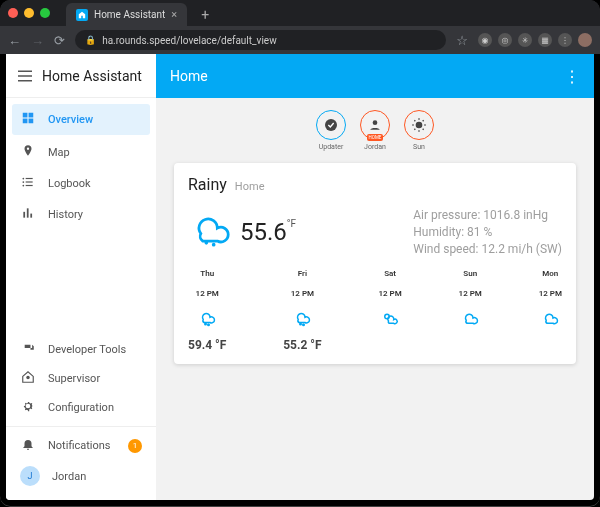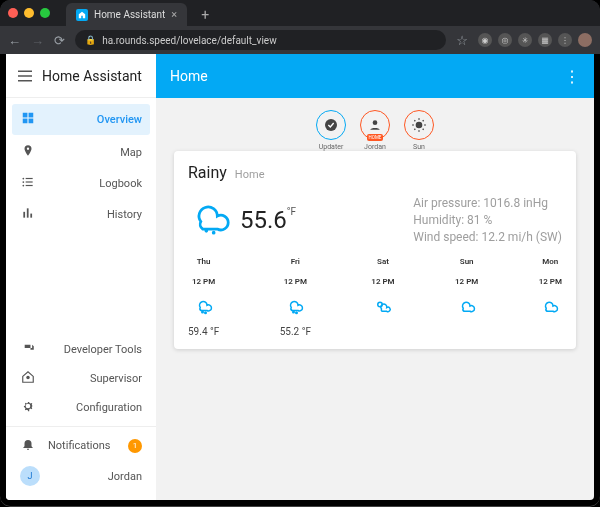--- a/index.html
+++ b/index.html
@@ -19,53 +19,53 @@
   .lock{font-size:9px;}
   .extgroup{display:flex;gap:6px;align-items:center;}
   .exticon{width:14px;height:14px;border-radius:50%;background:#555;display:flex;align-items:center;justify-content:center;font-size:8px;color:#ccc;}
   .viewport{background:#F2F2F2;border:6px solid #000;border-top:none;border-bottom-left-radius:10px;border-bottom-right-radius:10px;height:452px;display:flex;overflow:hidden;}
   .sidebar{width:150px;background:#fff;display:flex;flex-direction:column;font-size:11px;color:#424242;}
   .sidehead{display:flex;align-items:center;gap:10px;height:44px;padding:0 12px;border-bottom:1px solid #eee;}
   .hamb{display:inline-block;width:14px;}
   .hamb svg{display:block;}
   .stitle{font-size:14px;font-weight:400;color:#222;}
   .navlist{padding:4px 0;}
-  .sitem{display:flex;align-items:center;gap:12px;padding:7px 14px;cursor:pointer;color:#555;justify-content:space-between;}
+  .sitem{display:flex;align-items:center;gap:12px;padding:7px 14px;cursor:pointer;color:#555;}
   .sitem.active{background:#e3f2fd;color:#2196f3;font-weight:500;border-radius:3px;margin:2px 6px;padding:7px 8px;}
   .sitem .sicon{width:16px;text-align:center;}
   .sidebot{margin-top:auto;padding:4px 0 8px;}
   .sidebot .sitem{padding:6px 14px;}
   .badge{width:14px;height:14px;border-radius:50%;background:#ff9800;color:#fff;font-size:8px;display:flex;align-items:center;justify-content:center;margin-left:auto;}
   .avatar{width:20px;height:20px;border-radius:50%;background:#bbdefb;color:#1976d2;font-size:9px;display:flex;align-items:center;justify-content:center;}
   .main{flex:1;display:flex;flex-direction:column;}
   .appbar{height:44px;background:#03a9f4;color:#fff;display:flex;align-items:center;padding:0 14px;}
   .appbar .title{font-size:14px;}
   .appbar .menu{margin-left:auto;font-size:16px;}
   .content{flex:1;padding:12px 18px;overflow:auto;}
-  .chips{display:flex;justify-content:center;gap:14px;}
+  .chips{display:flex;justify-content:center;gap:14px;margin-bottom:12px;}
   .chip{display:flex;flex-direction:column;align-items:center;gap:3px;}
   .chipcircle{width:30px;height:30px;border-radius:50%;border:1px solid #03a9f4;display:flex;align-items:center;justify-content:center;position:relative;}
   .chip.active .chipcircle{border-color:#ff5722;}
   .chipcircle .homebadge{position:absolute;bottom:-2px;background:#ff5722;color:#fff;font-size:4.5px;padding:1px 2px;border-radius:2px;}
   .chiplabel{font-size:7px;color:#666;}
   .card{background:#fff;border-radius:4px;box-shadow:0 1px 4px rgba(0,0,0,.15);padding:12px 14px;}
   .cardhead{display:flex;align-items:baseline;gap:8px;margin-bottom:13px;}
   .cond{font-size:16px;color:#222;}
   .loc{font-size:11px;color:#9e9e9e;}
   .mainrow{display:flex;align-items:center;gap:8px;}
   .bigicon svg{width:44px;height:44px;}
   .temp{font-size:24px;color:#222;}
   .unit{font-size:10px;color:#555;vertical-align:top;}
   .attrs{margin-left:auto;font-size:12px;color:#9e9e9e;line-height:1.4;}
   .forecast{display:flex;justify-content:space-between;margin-top:12px;gap:6px;}
   .day{display:flex;flex-direction:column;align-items:center;gap:11px;font-size:8px;color:#333;}
   .day .dlabel{font-weight:600;}
   .day .dtime{font-weight:600;}
   .day svg{width:18px;height:18px;}
-  .day .dtemp{font-size:10px;color:#444;}
+  .day .dtemp{font-size:12px;color:#444;font-weight:bold;}
 </style>
 </head>
 <body>
 
 <div class="browser">
   <div class="titlebar">
     <div class="dots">
       <div class="dot red"></div>
       <div class="dot yellow"></div>
       <div class="dot green"></div>

